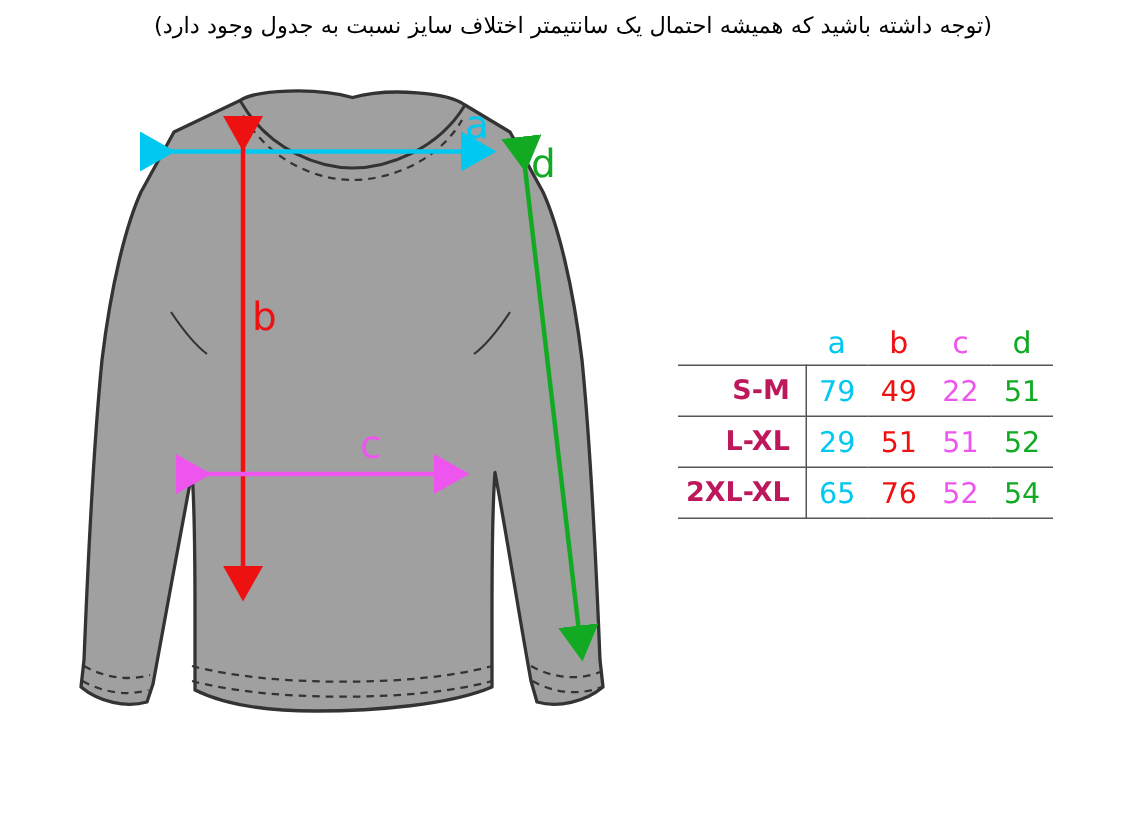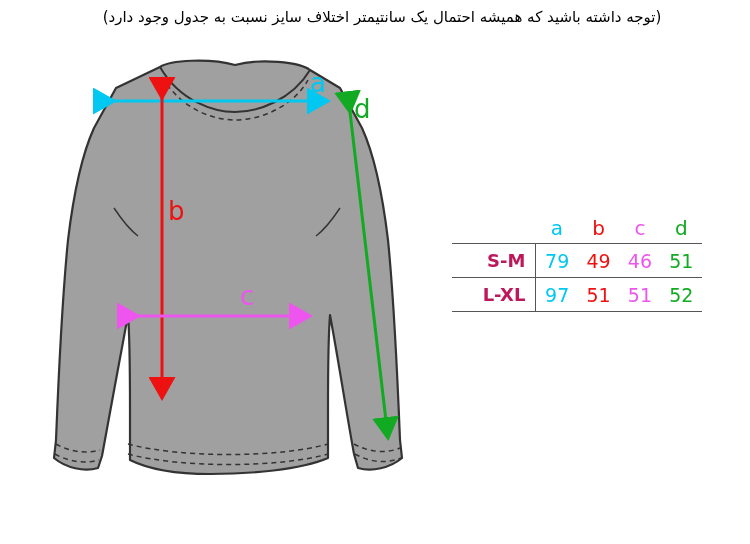--- a/index.html
+++ b/index.html
@@ -192,24 +192,31 @@
       <th class="c-b">b</th>
       <th class="c-c">c</th>
       <th class="c-d">d</th>
     </tr>
   </thead>
   <tbody>
     <tr>
       <td class="rowlabel">S-M</td>
       <td class="val c-a">79</td>
       <td class="val c-b">49</td>
-      <td class="val c-c">46</td>
+      <td class="val c-c">22</td>
       <td class="val c-d">51</td>
     </tr>
     <tr>
       <td class="rowlabel">L-XL</td>
-      <td class="val c-a">97</td>
+      <td class="val c-a">29</td>
       <td class="val c-b">51</td>
       <td class="val c-c">51</td>
       <td class="val c-d">52</td>
     </tr>
+    <tr>
+      <td class="rowlabel">2XL-XL</td>
+      <td class="val c-a">65</td>
+      <td class="val c-b">76</td>
+      <td class="val c-c">52</td>
+      <td class="val c-d">54</td>
+    </tr>
   </tbody>
 </table>
 
 </body></html>

